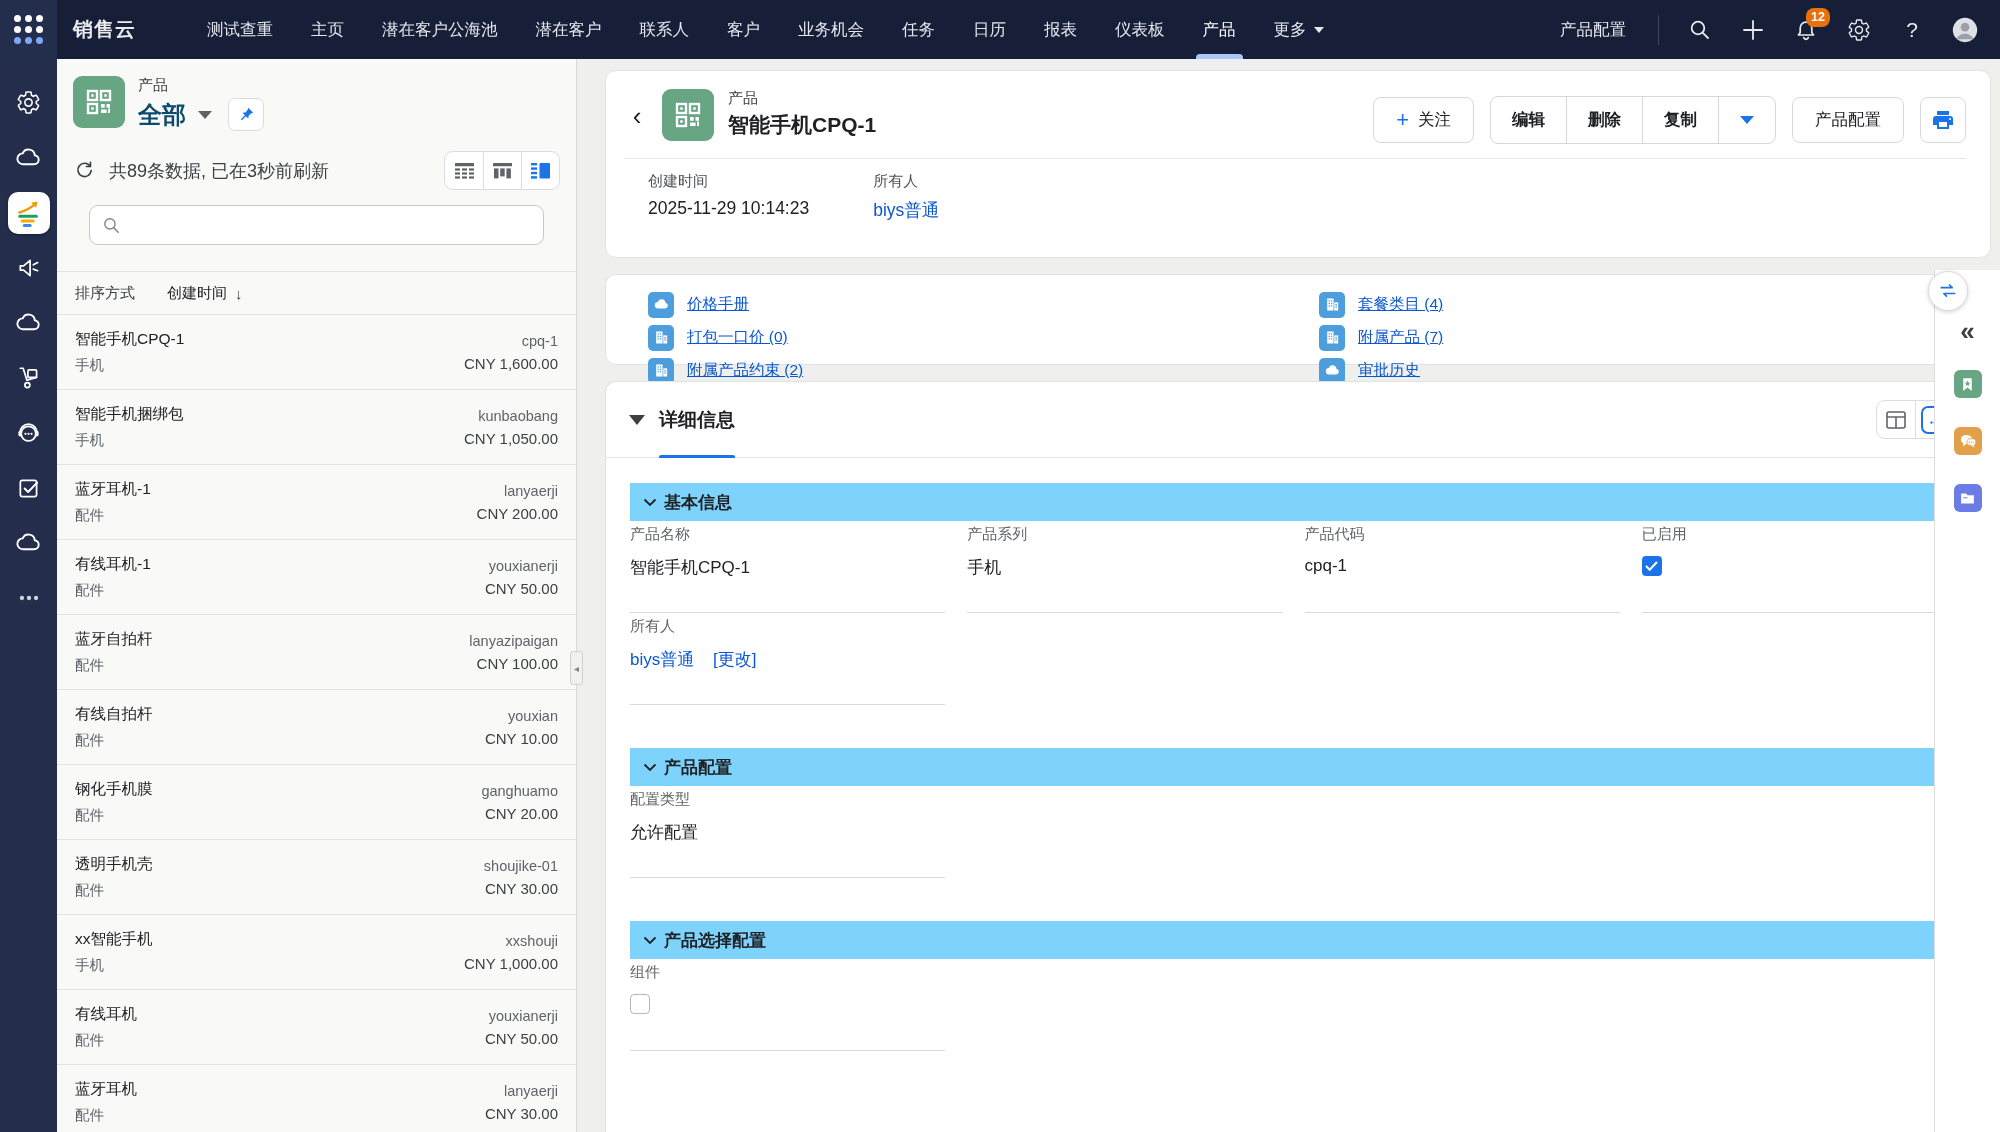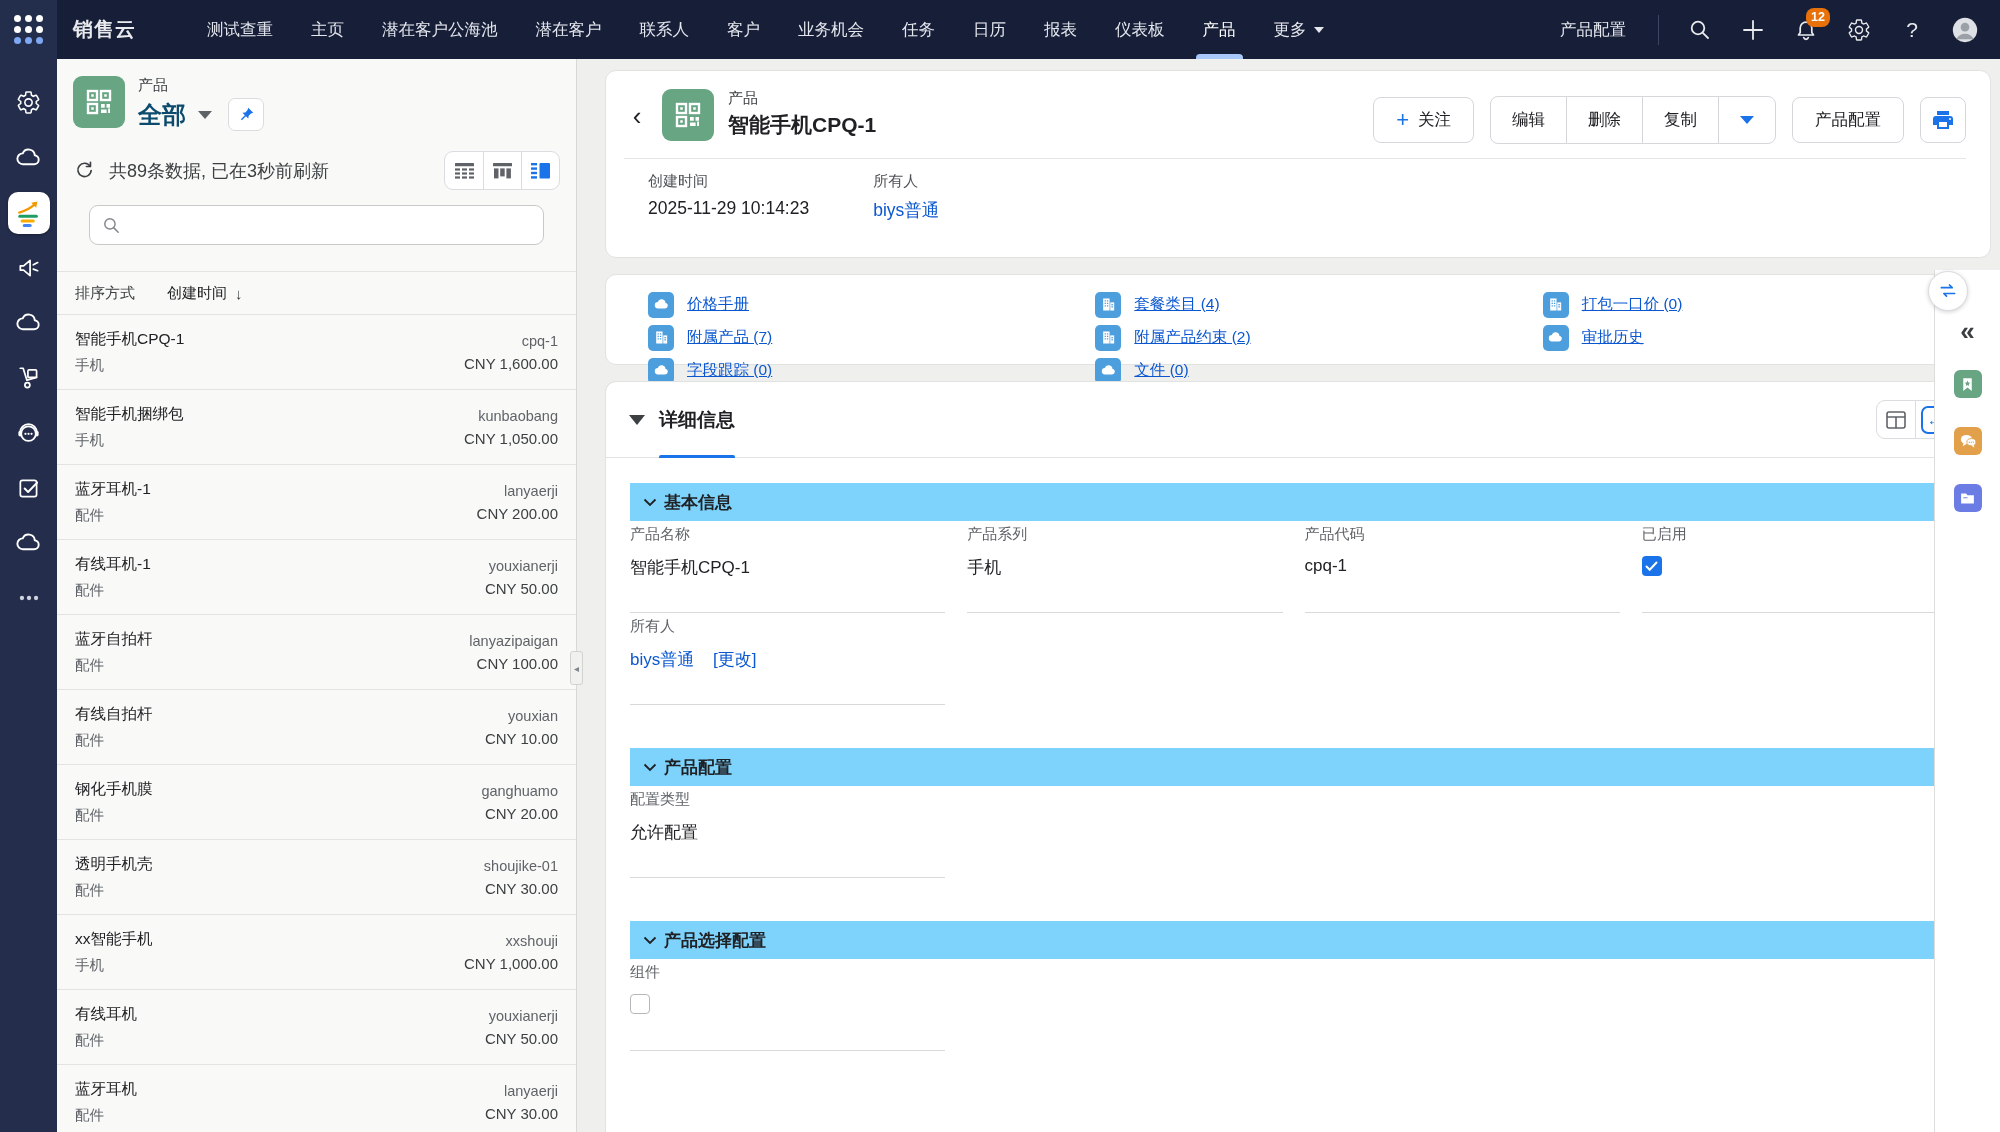--- a/index.html
+++ b/index.html
@@ -78,33 +78,33 @@
   .rc-icon{margin-left:12px;}
   .rc-titles{margin-left:14px;}
   .rc-entity{font-size:15px;color:#3c4043;}
   .rc-title{font-size:21px;font-weight:700;color:#202124;margin-top:3px;}
   .rc-tag-row{display:flex;align-items:center;margin:8px 0 0 104px;}
   .rc-tag-row .taglabel{font-size:15.5px;color:#0b57d0;margin-left:12px;cursor:pointer;}
   .rc-actions{margin-left:auto;display:flex;align-items:center;gap:16px;margin-top:7px;}
   .btn{height:46px;background:#fff;border:1px solid #d5d7da;border-radius:8px;font-size:16.5px;font-weight:500;color:#202124;display:flex;align-items:center;justify-content:center;padding:0 22px;cursor:pointer;white-space:nowrap;font-family:inherit;}
   .btn-follow .plus{color:#1a73e8;font-size:22px;font-weight:400;margin-right:9px;line-height:1;}
   .btn-group{display:flex;border:1px solid #d5d7da;border-radius:8px;background:#fff;overflow:hidden;}
-  .btn-seg{height:46px;display:flex;align-items:center;justify-content:center;padding:0 21px;font-size:16.5px;font-weight:400;color:#202124;cursor:pointer;}
+  .btn-seg{height:46px;display:flex;align-items:center;justify-content:center;padding:0 21px;font-size:16.5px;font-weight:700;color:#202124;cursor:pointer;}
   .btn-seg + .btn-seg{border-left:1px solid #d5d7da;}
   .seg-caret{width:0;height:0;border-left:7px solid transparent;border-right:7px solid transparent;border-top:8px solid #1a73e8;}
   .btn-icon{width:46px;height:46px;padding:0;}
   .rc-divider{height:1px;background:#e6e7e5;margin-top:14px;}
   .rc-info{display:flex;padding:13px 0 0 24px;}
   .info-field{margin-right:64px;}
   .info-label{font-size:15px;color:#4d5156;}
   .info-value{font-size:17.5px;color:#202124;margin-top:7px;}
   .info-value.link{color:#0b57d0;cursor:pointer;}
 
   
-  .links-card{height:91px;padding:13px 0 18px 42px;display:grid;grid-template-columns:repeat(3,1fr);grid-auto-rows:33px;align-items:center;}
+  .links-card{height:91px;padding:13px 0 18px 42px;display:grid;grid-template-columns:repeat(2,1fr);grid-auto-rows:33px;align-items:center;}
   .rel-link{display:flex;align-items:center;cursor:pointer;}
   .rel-ic{width:26px;height:26px;border-radius:5px;background:#4d9edd;display:flex;align-items:center;justify-content:center;flex:0 0 26px;}
   .rel-label{font-size:15.5px;color:#0b57d0;font-weight:500;text-decoration:underline;margin-left:13px;white-space:nowrap;}
 
   
   .detail-card{flex:1;border-radius:11px 11px 0 0;border-bottom:none;display:flex;flex-direction:column;overflow:hidden;}
   .dc-header{height:76px;display:flex;align-items:center;padding:0 36px 0 23px;border-bottom:1px solid #e3e3e1;flex:0 0 76px;}
   .dc-caret{width:0;height:0;border-left:8px solid transparent;border-right:8px solid transparent;border-top:10px solid #3c4043;cursor:pointer;}
   .dc-tab{font-size:19px;font-weight:700;color:#202124;margin-left:14px;position:relative;height:76px;display:flex;align-items:center;cursor:pointer;}
   .dc-tab::after{content:"";position:absolute;left:0;right:0;bottom:0;height:3px;background:#1a73e8;border-radius:2px 2px 0 0;}

